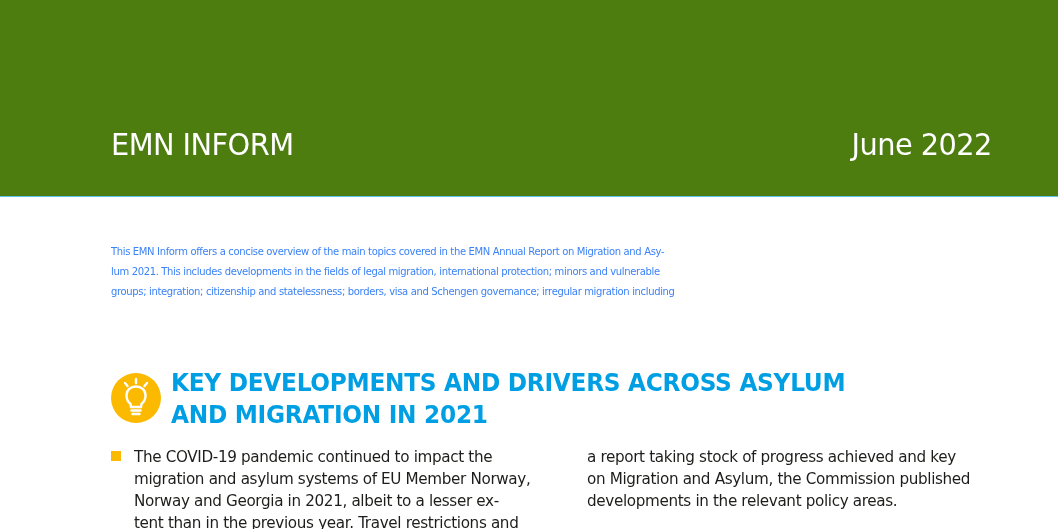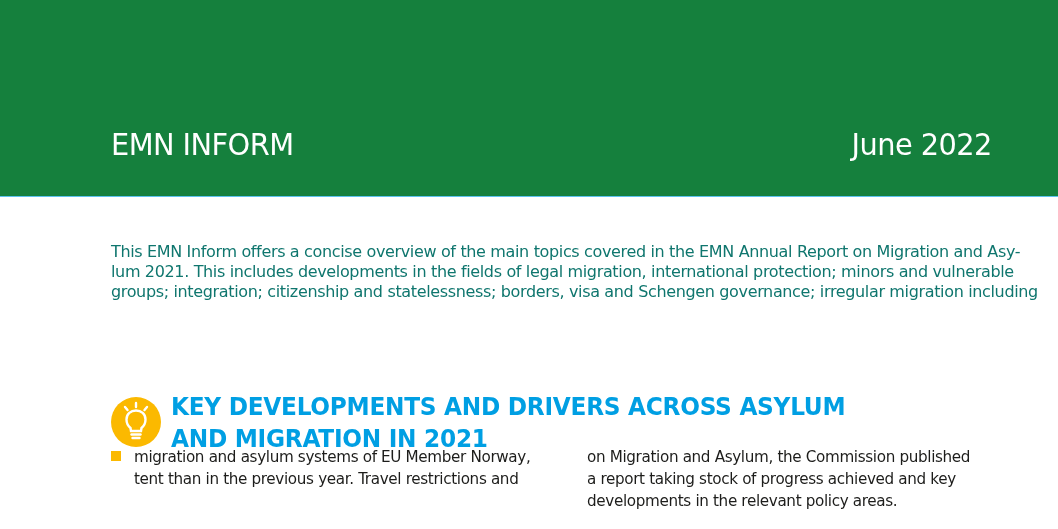--- a/index.html
+++ b/index.html
@@ -1,46 +1,46 @@
 <!DOCTYPE html>
 <html><head>
   <meta charset="utf-8">
   <style>
     * { margin: 0; padding: 0; box-sizing: border-box; }
     html, body { width: 1058px; height: 529px; overflow: hidden; background: #ffffff; }
     body { font-family: "DejaVu Sans", sans-serif; color: #1d1d1b; position: relative; }
 
     .header {
       position: absolute; left: 0; top: 0; width: 1058px; height: 197px;
-      background: #15803d;
+      background: #4d7c0f;
       border-bottom: 1px solid #5cc3ef;
     }
     .header .title {
       position: absolute; left: 111px; top: 124px;
       font-family: "DejaVu Sans", sans-serif;
       font-size: 31px; font-weight: normal; color: #ffffff;
       letter-spacing: -0.6px; line-height: 40px;
       transform: scaleX(0.93); transform-origin: left center;
     }
     .header .date {
       position: absolute; right: 66px; top: 124px;
       font-family: "DejaVu Sans", sans-serif;
       font-size: 31px; font-weight: normal; color: #ffffff;
       letter-spacing: -0.6px; line-height: 40px;
       transform: scaleX(0.93); transform-origin: right center;
     }
 
     .intro {
       position: absolute; left: 111px; top: 242px; width: 890px;
-      font-size: 16px; line-height: 20px; color: #0f766e;
+      font-size: 10px; line-height: 20px; color: #3b82f6;
       letter-spacing: -0.35px;
     }
 
     .section-head {
-      position: absolute; left: 111px; top: 367px; width: 900px; height: 66px; margin-top: 24px;
+      position: absolute; left: 111px; top: 367px; width: 900px; height: 66px;
     }
     .section-head .icon-wrap {
       position: absolute; left: 0; top: 6px; width: 50px; height: 50px;
     }
     .section-head .heading {
       position: absolute; left: 60px; top: 0;
       font-family: "DejaVu Sans", sans-serif; font-weight: bold;
       font-size: 25px; line-height: 32px; color: #009fe3;
       letter-spacing: -0.3px;
       transform: scaleX(0.93); transform-origin: left top;
@@ -90,21 +90,23 @@
   </div>
   <div class="heading">
     <span class="line">KEY DEVELOPMENTS AND DRIVERS ACROSS ASYLUM</span>
     <span class="line">AND MIGRATION IN 2021</span>
   </div>
 </div>
 
 <div class="bullet"></div>
 
 <div class="col col-left">
+  <span class="line">The COVID-19 pandemic continued to impact the</span>
   <span class="line">migration and asylum systems of EU Member Norway,</span>
+  <span class="line">Norway and Georgia in 2021, albeit to a lesser ex-</span>
   <span class="line">tent than in the previous year. Travel restrictions and</span>
 </div>
 
 <div class="col col-right">
+  <span class="line">a report taking stock of progress achieved and key</span>
   <span class="line">on Migration and Asylum, the Commission published</span>
-  <span class="line">a report taking stock of progress achieved and key</span>
   <span class="line">developments in the relevant policy areas.</span>
 </div>
 
 </body></html>

